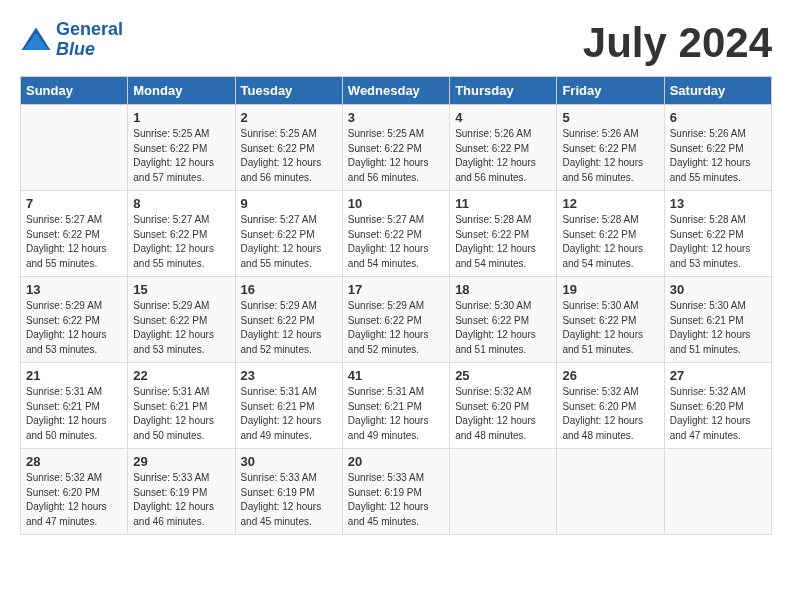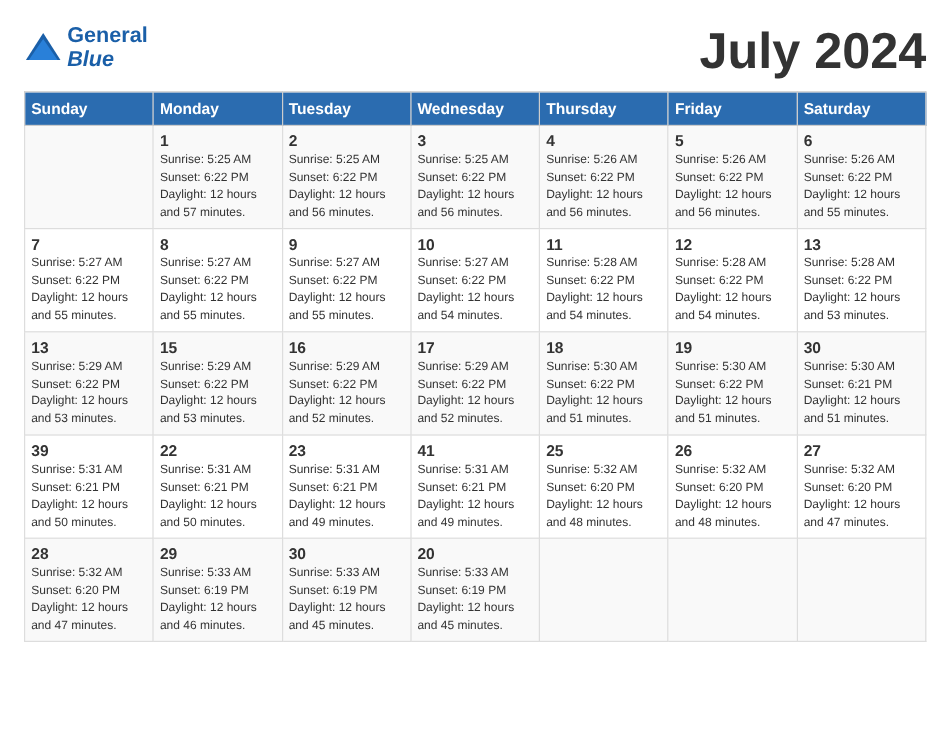--- a/index.html
+++ b/index.html
@@ -264,21 +264,21 @@
         <td>
           <span class="day-number">30</span>
           <div class="day-info" style="white-space: pre-line;">Sunrise: 5:30 AM
 Sunset: 6:21 PM
 Daylight: 12 hours
 and 51 minutes.</div>
         </td>
       </tr>
       <tr>
         <td>
-          <span class="day-number">39</span>
+          <span class="day-number">21</span>
           <div class="day-info" style="white-space: pre-line;">Sunrise: 5:31 AM
 Sunset: 6:21 PM
 Daylight: 12 hours
 and 50 minutes.</div>
         </td>
         <td>
           <span class="day-number">22</span>
           <div class="day-info" style="white-space: pre-line;">Sunrise: 5:31 AM
 Sunset: 6:21 PM
 Daylight: 12 hours

